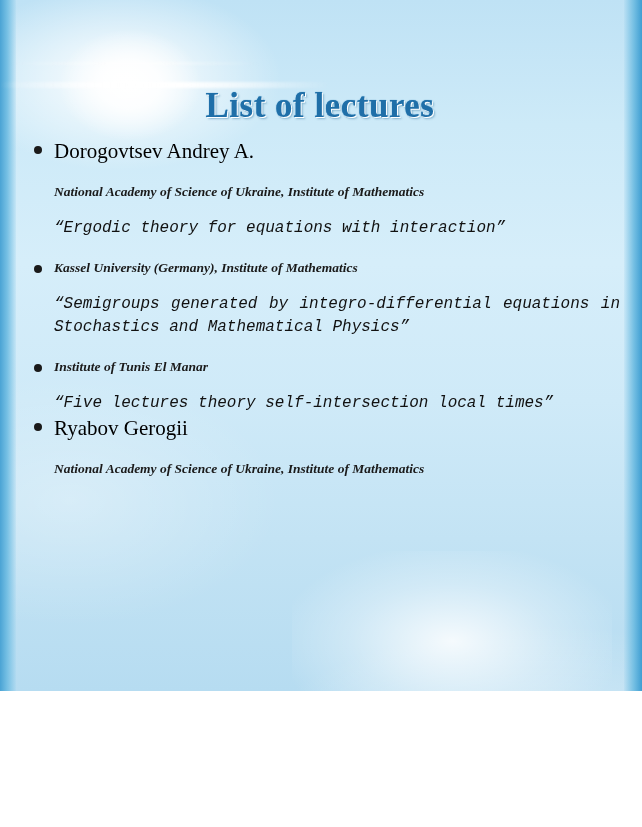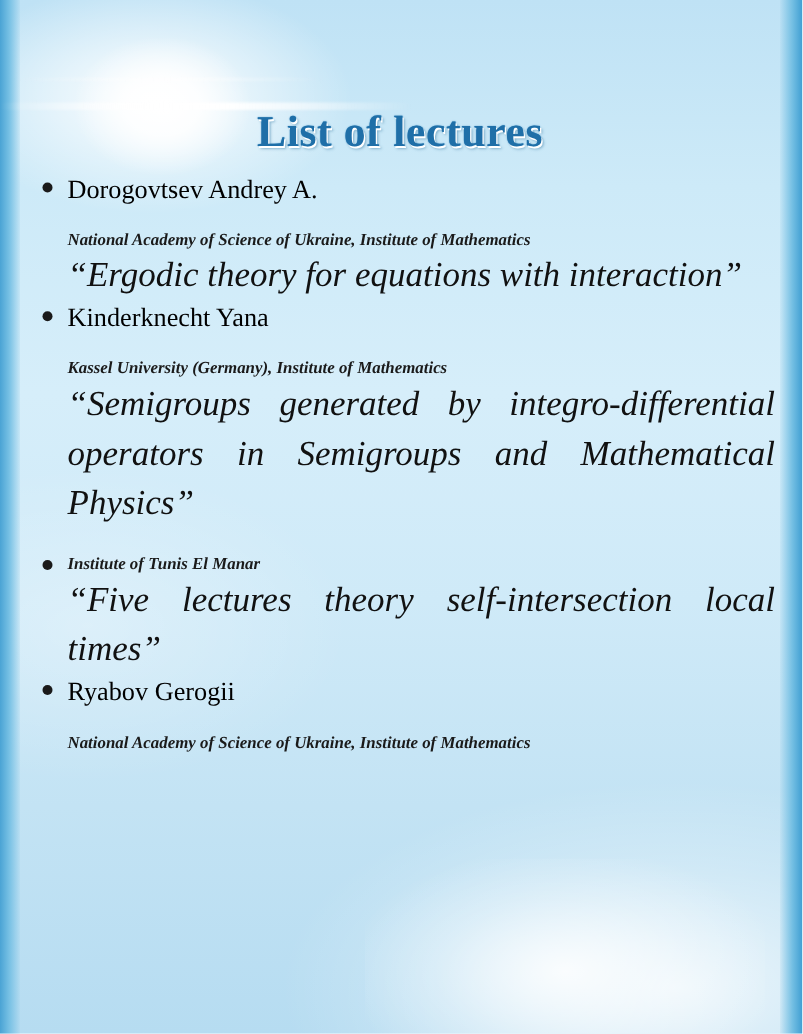--- a/index.html
+++ b/index.html
@@ -9,21 +9,21 @@
   body {
     width: 642px;
     height: 827px;
     font-family: "Liberation Serif", serif;
     overflow: hidden;
   }
 
   .slide {
     position: relative;
     width: 642px;
-    height: 827px;
+    height: 691px;
     box-sizing: border-box;
     background:
       radial-gradient(ellipse 260px 150px at 120px 78px, rgba(255,255,255,0.95) 0%, rgba(255,255,255,0.55) 28%, rgba(255,255,255,0.0) 62%),
       radial-gradient(ellipse 420px 220px at 540px 790px, rgba(255,255,255,0.75) 0%, rgba(255,255,255,0.25) 45%, rgba(255,255,255,0.0) 75%),
       radial-gradient(ellipse 300px 180px at 70px 500px, rgba(255,255,255,0.30) 0%, rgba(255,255,255,0.0) 70%),
       linear-gradient(180deg, #bfe2f5 0%, #cdeaf8 18%, #d6eefa 38%, #cfeaf8 58%, #c3e3f4 78%, #b6dcf1 100%);
     overflow: hidden;
   }
 
   
@@ -125,28 +125,28 @@
     font-family: "Liberation Serif", serif;
     font-style: italic;
     font-weight: bold;
     font-size: 13.5px;
     color: #1a1a1a;
     line-height: 1.3;
     margin-top: 19px;
   }
 
   .talk {
-    font-family: Liberation Serif, serif;
+    font-family: Liberation Mono, monospace;
     font-style: italic;
-    font-size: 28px;
+    font-size: 16px;
     color: #111111;
     line-height: 1.42;
     text-align: justify;
     text-justify: inter-word;
-    margin-top: 1px;
+    margin-top: 17px;
     padding-right: 2px;
   }
   
   .talk.spread {
     text-align-last: left;
   }
 </style>
 </head>
 <body>
 
@@ -167,23 +167,22 @@
 
       <li class="lecture">
         <span class="bullet"></span>
         <div class="speaker">Dorogovtsev Andrey A.</div>
         <div class="affiliation">National Academy of Science of Ukraine, Institute of Mathematics</div>
         <div class="talk spread">“Ergodic theory for equations with interaction”</div>
       </li>
 
       <li class="lecture">
         <span class="bullet"></span>
-        <div class="speaker">Kinderknecht Yana</div>
         <div class="affiliation">Kassel University (Germany), Institute of Mathematics</div>
-        <div class="talk spread">“Semigroups generated by integro-differential operators in Semigroups and Mathematical Physics”</div>
+        <div class="talk spread">“Semigroups generated by integro-differential equations in Stochastics and Mathematical Physics”</div>
       </li>
 
       <li class="lecture">
         <span class="bullet"></span>
         <div class="affiliation">Institute of Tunis El Manar</div>
         <div class="talk spread">“Five lectures theory self-intersection local times”</div>
       </li>
 
       <li class="lecture">
         <span class="bullet"></span>

